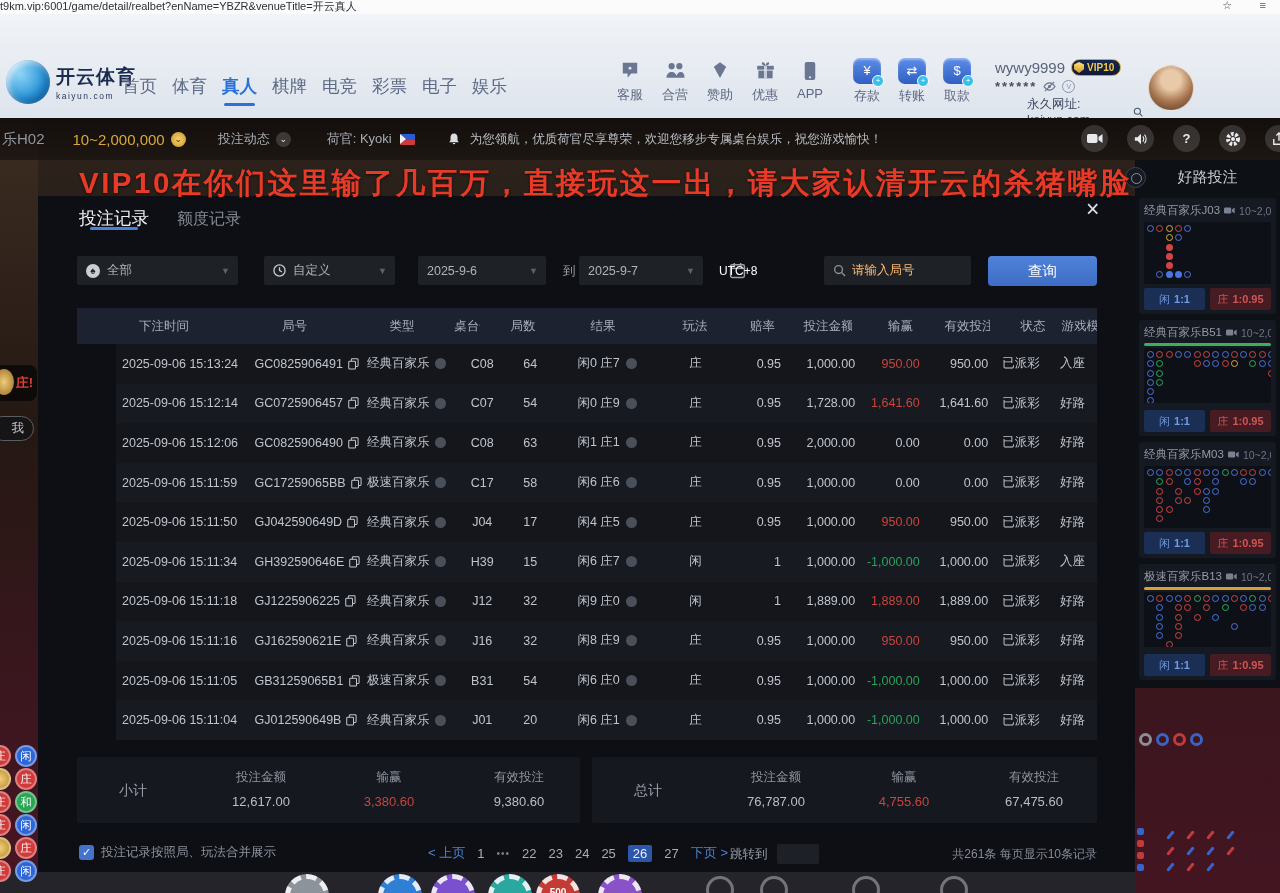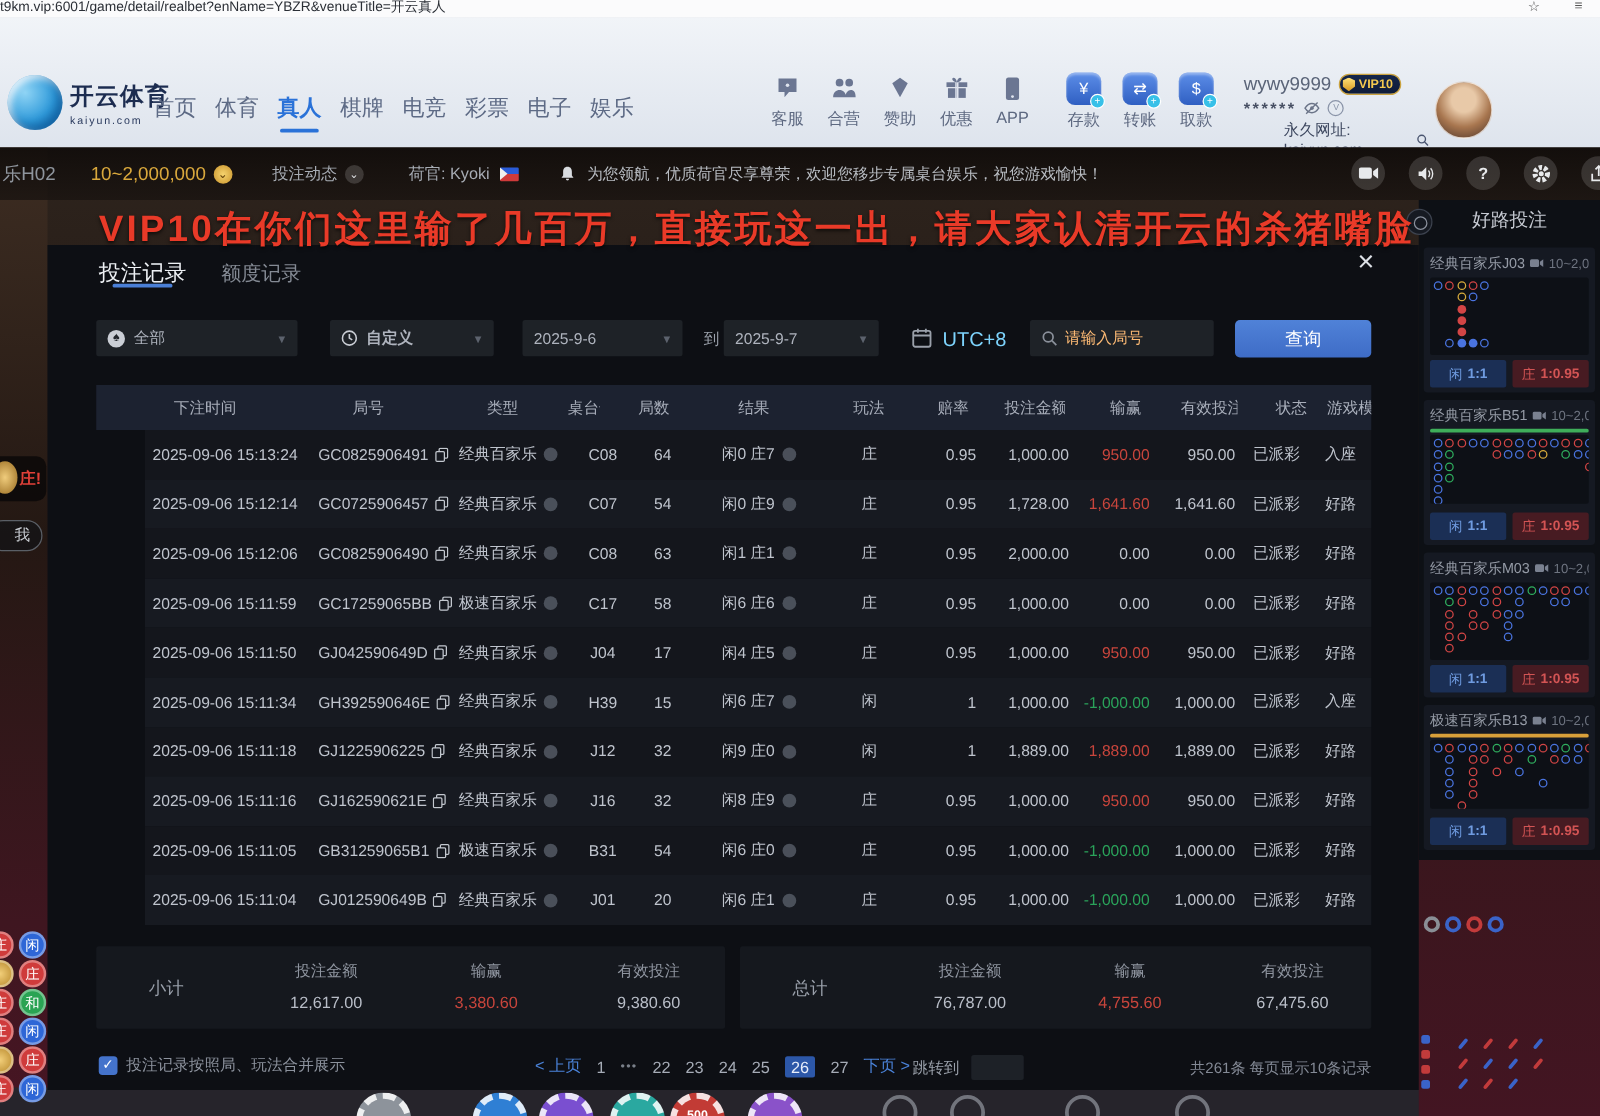--- a/index.html
+++ b/index.html
@@ -70,21 +70,21 @@
   .m-tab1::after{content:"";position:absolute;left:11px;right:11px;bottom:0;height:3px;border-radius:2px;background:#4a7fd6;}
   .m-tab2{font-size:16px;color:#848a94;cursor:pointer;}
 
   .m-filters{position:absolute;top:60px;left:39px;width:1020px;height:30px;font-size:12.5px;}
   .f-dd{position:absolute;height:29px;background:#1e2227;border-radius:2px;color:#aeb3bd;display:flex;align-items:center;padding:0 9px;box-sizing:border-box;cursor:pointer;}
   .f-dd .chev{position:absolute;right:8px;color:#5c626d;font-size:9px;}
   .dd-ic{margin-right:7px;display:inline-flex;color:#c9cdd4;}
   .spade-circ{width:14px;height:14px;border-radius:50%;background:#caced5;color:#22262c;font-size:10px;line-height:14px;text-align:center;}
   .f-to{position:absolute;left:486px;top:7px;color:#9aa0aa;}
   .f-cal{position:absolute;left:652px;top:6px;color:#9aa0aa;}
-  .f-utc{position:absolute;left:677px;top:8px;font-size:16px;color:#7dd3fc;}
+  .f-utc{position:absolute;left:642px;top:8px;font-size:12px;color:#ffffff;}
   .f-input{position:absolute;left:747px;width:147px;height:29px;background:#1e2227;border-radius:2px;display:flex;align-items:center;padding:0 9px;box-sizing:border-box;color:#fdba74;}
   .f-input .mag{margin-right:6px;color:#8a909a;display:inline-flex;}
   .f-search{position:absolute;left:911px;width:109px;height:30px;background:linear-gradient(#5082d8,#3e6cc6);border-radius:4px;color:#fff;font-size:14.5px;display:flex;align-items:center;justify-content:center;cursor:pointer;}
 
   
   .m-table{position:absolute;top:112px;left:39px;width:1020px;}
   .t-head{display:flex;height:36px;background:#1c2230;color:#a8aeba;font-size:12.5px;align-items:center;}
   .t-row{display:flex;height:39.6px;align-items:center;font-size:12.5px;color:#bfc4cd;margin-left:39px;}
   .t-body .t-row:nth-child(odd){background:#14161c;}
   .t-body .t-row:nth-child(even){background:#171a21;}
@@ -1073,21 +1073,21 @@
       </div>
 
       <div class="m-filters">
         <div class="f-dd" style="left:0;width:161px;">
           <span class="dd-ic">
               <span class="spade-circ">♠</span>
             </span>
           <span>全部</span>
             <span class="chev">▼</span>
         </div>
-        <div class="f-dd" style="left:187px;width:131px;font-weight:bold;">
+        <div class="f-dd" style="left:187px;width:131px;">
           <span class="dd-ic">
               <svg width="13" height="13" viewBox="0 0 14 14">
                 <circle cx="7" cy="7" r="6" fill="none" stroke="currentColor" stroke-width="1.4"></circle>
                 <path d="M7 3.5V7l2.5 1.5" stroke="currentColor" fill="none" stroke-width="1.4"></path>
               </svg>
             </span>
           <span>自定义</span>
             <span class="chev">▼</span>
         </div>
         <div class="f-dd" style="left:341px;width:128px;">

